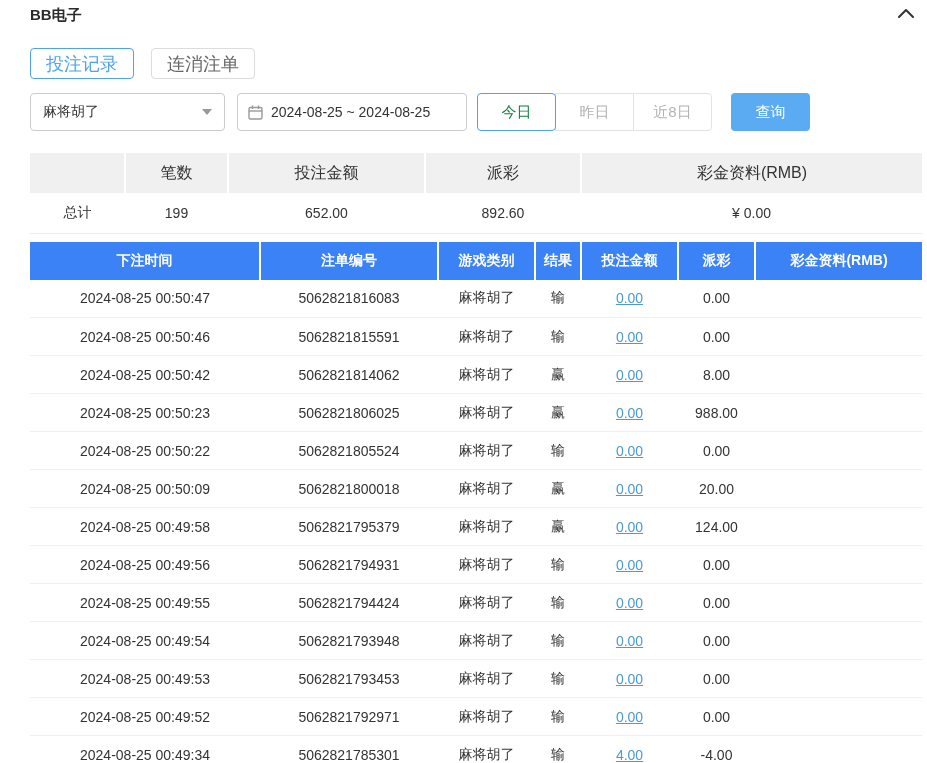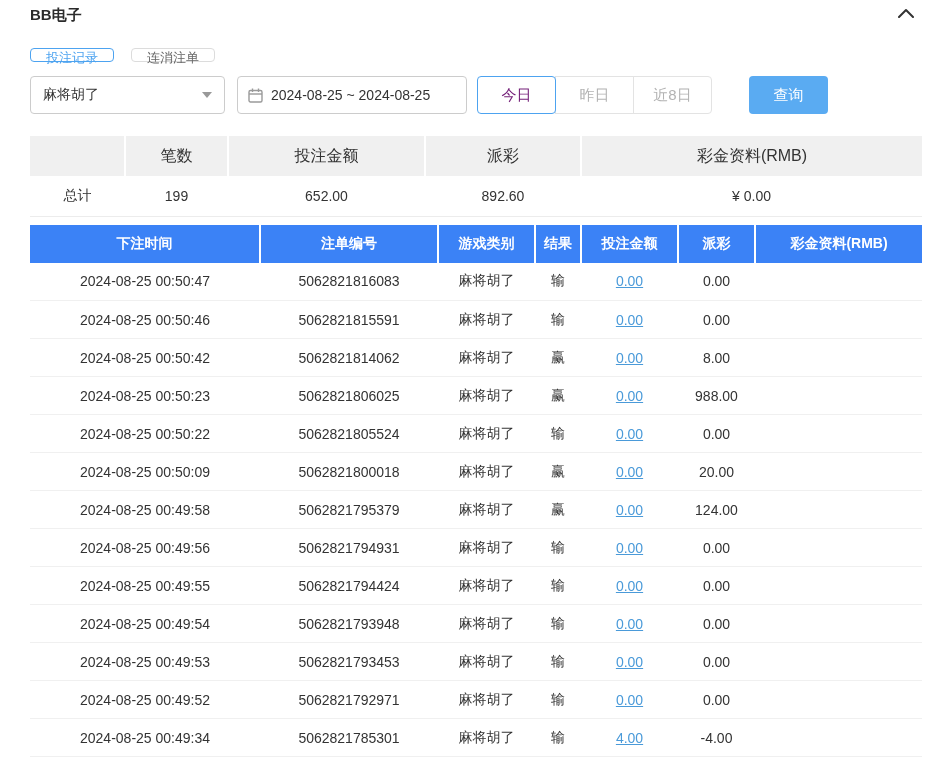--- a/index.html
+++ b/index.html
@@ -10,23 +10,23 @@
     color: #333;
   }
   .page { padding: 6px 5px 0 30px; }
 
   .panel-header { display: flex; justify-content: space-between; align-items: flex-start; height: 26px; }
   .title { font-weight: bold; font-size: 15px; color: #2b2b2b; }
   .collapse-btn { background: none; border: none; cursor: pointer; padding: 2px; margin-right: 6px; line-height: 0; }
 
   .tabs { margin-top: 16px; display: flex; gap: 17px; }
   .tab {
-    height: 14px; padding: 0 15px; background: #fff;
+    height: 31px; padding: 0 15px; background: #fff;
     border: 1px solid #dcdcdc; border-radius: 4px;
-    color: #666; font-size: 13px; cursor: pointer;
+    color: #666; font-size: 18px; cursor: pointer;
     font-family: inherit;
   }
   .tab.active { border-color: #4da3f0; color: #4da3f0; }
 
   .filters { margin-top: 14px; display: flex; align-items: center; }
   .select {
     width: 195px; height: 38px; border: 1px solid #ccc; border-radius: 4px;
     display: flex; align-items: center; justify-content: space-between;
     padding: 0 12px; cursor: pointer; background: #fff;
   }
@@ -43,23 +43,23 @@
   }
   .quick-group { display: flex; margin-left: 10px; }
   .quick {
     width: 79px; height: 38px; background: #fff;
     border: 1px solid #e3e3e3; color: #b3b3b3;
     font-size: 15px; cursor: pointer; margin-left: -1px;
     font-family: inherit;
   }
   .quick:first-child { margin-left: 0; border-radius: 4px 0 0 4px; }
   .quick:last-child { border-radius: 0 4px 4px 0; }
-  .quick.active { border-color: #4da3f0; color: #701a75; position: relative; z-index: 1; border-radius: 4px; }
+  .quick.active { border-color: #4da3f0; color: #15803d; position: relative; z-index: 1; border-radius: 4px; }
   .search-btn {
-    margin-left: 37px; width: 79px; height: 38px;
+    margin-left: 19px; width: 79px; height: 38px;
     background: #5aabf2; border: none; border-radius: 4px;
     color: #fff; font-size: 15px; cursor: pointer;
     font-family: inherit;
   }
 
   table { border-collapse: collapse; table-layout: fixed; width: 892px; }
 
   .summary-table { margin-top: 22px; }
   .summary-table th {
     background: #f0f0f0; height: 40px; font-weight: normal;

